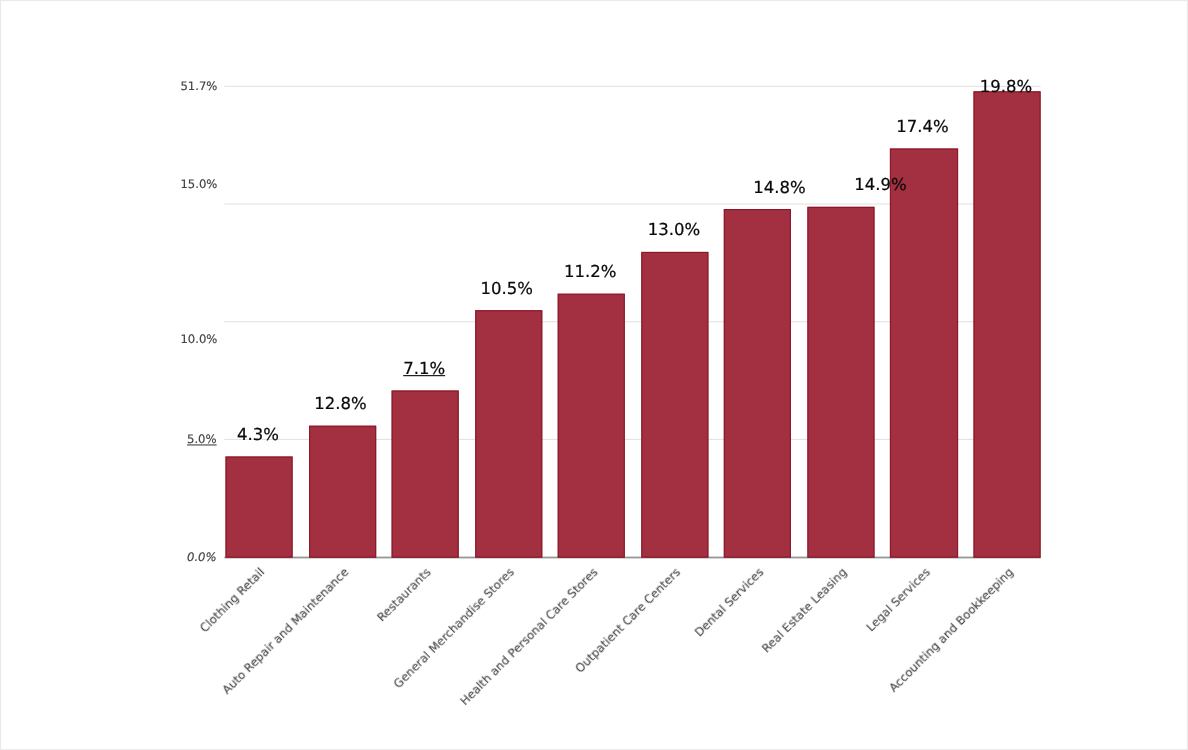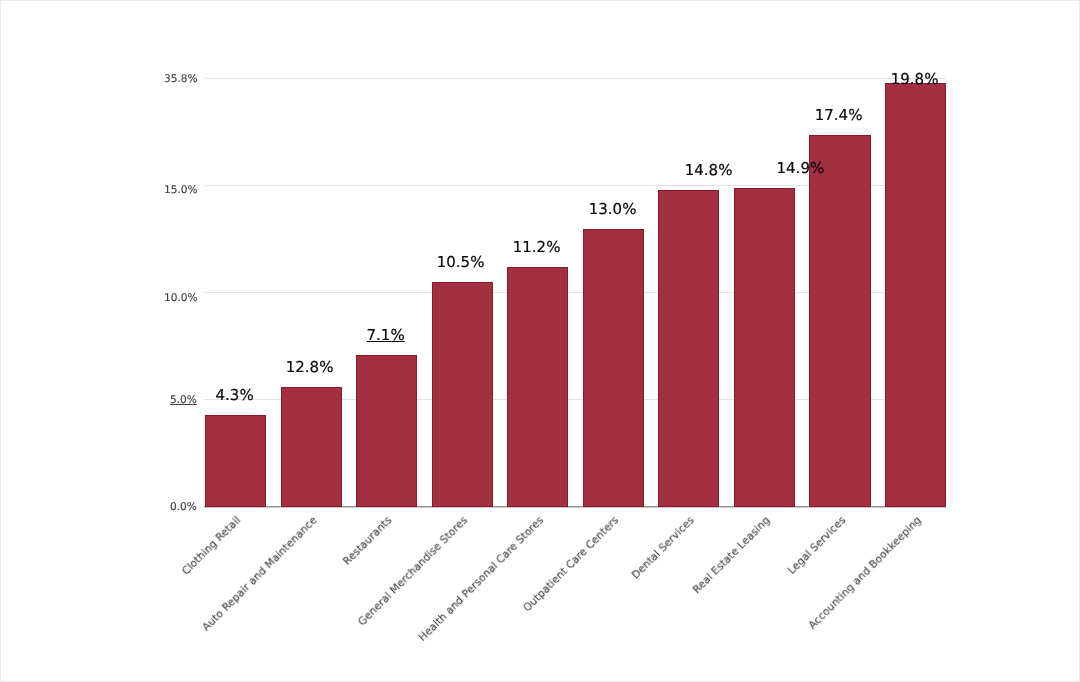--- a/index.html
+++ b/index.html
@@ -29,25 +29,25 @@
 
 <div id="frame">
   <div id="plot">
 
     <div class="gridline" style="top: 0px;"></div>
     <div class="gridline" style="top: 107.05px;"></div>
     <div class="gridline" style="top: 214.1px;"></div>
     <div class="gridline" style="top: 321.15px;"></div>
     <div class="axisline" style="top: 427.8px;"></div>
 
-    <div class="ylabel" style="top: -4.7px;">35.8%</div>
-    <div class="ylabel" style="top: 107px; margin-left: 36px;">15.0%</div>
-    <div class="ylabel" style="top: 215px;">10.0%</div>
+    <div class="ylabel" style="top: -4.7px;">51.7%</div>
+    <div class="ylabel" style="top: 85px; margin-left: 36px;">15.0%</div>
+    <div class="ylabel" style="top: 226px;">10.0%</div>
     <div class="ylabel" style="top: 316.45px; text-decoration: underline;">5.0%</div>
-    <div class="ylabel" style="top: 423.5px;">0.0%</div>
+    <div class="ylabel" style="top: 423.5px; font-style: italic;">0.0%</div>
 
     <div class="bar" style="left: 1px; width: 61.2px; top: 336.937px; height: 92.263px;"></div>
     <div class="bar" style="left: 76.54px; width: 61.2px; top: 309.104px; height: 120.096px;"></div>
     <div class="bar" style="left: 152.08px; width: 61.2px; top: 276.989px; height: 152.211px;"></div>
     <div class="bar" style="left: 227.62px; width: 61.2px; top: 204.195px; height: 225.005px;"></div>
     <div class="bar" style="left: 303.16px; width: 61.2px; top: 189.208px; height: 239.992px;"></div>
     <div class="bar" style="left: 378.7px; width: 61.2px; top: 150.67px; height: 278.53px;"></div>
     <div class="bar" style="left: 454.24px; width: 61.2px; top: 112.132px; height: 317.068px;"></div>
     <div class="bar" style="left: 529.78px; width: 61.2px; top: 109.991px; height: 319.209px;"></div>
     <div class="bar" style="left: 605.32px; width: 61.2px; top: 56.466px; height: 372.734px;"></div>

